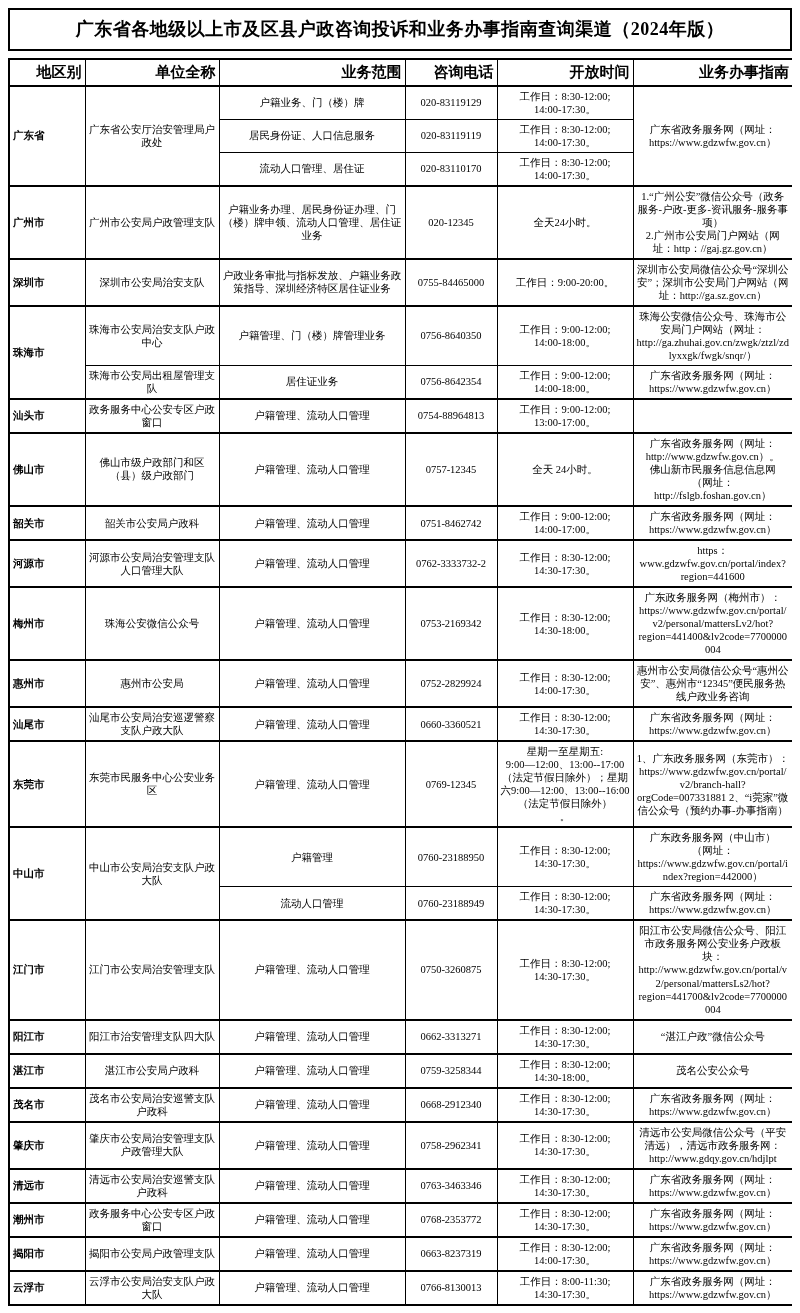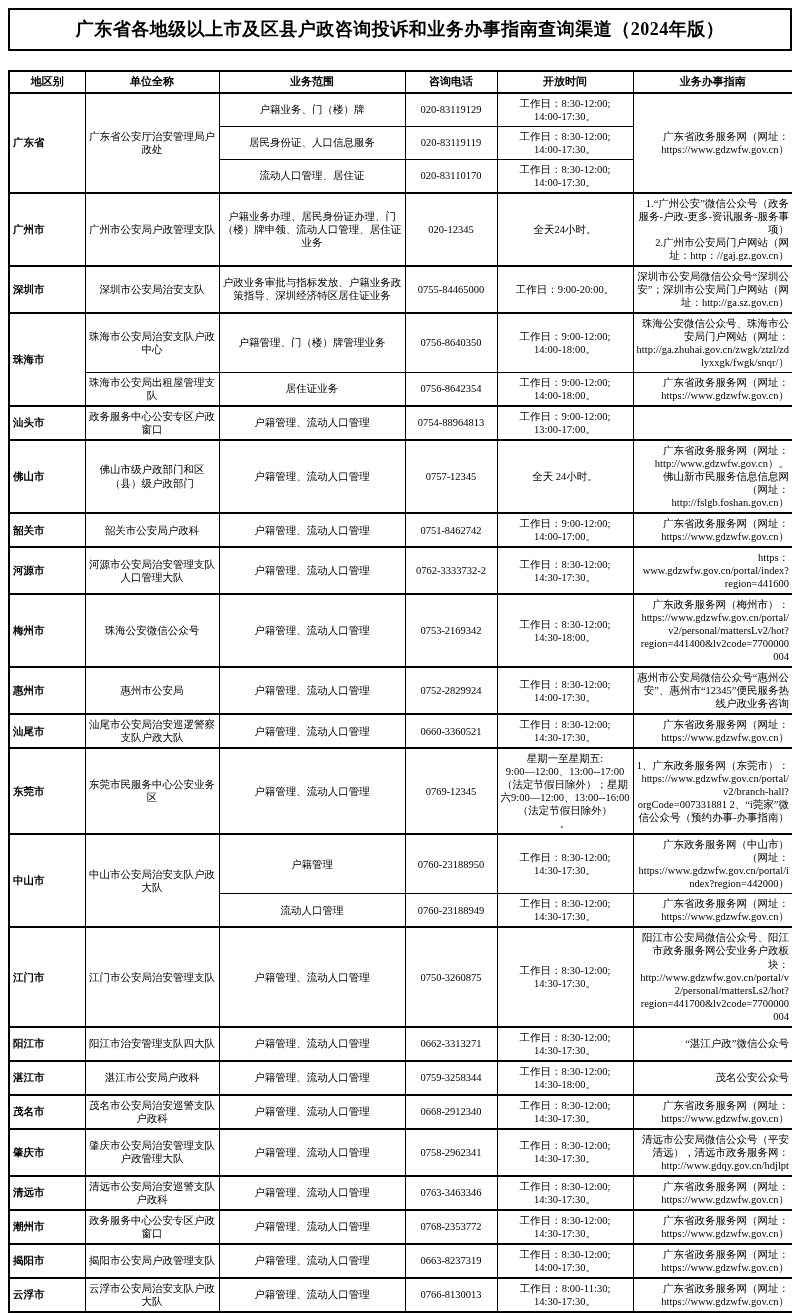--- a/index.html
+++ b/index.html
@@ -4,21 +4,21 @@
 <style>
   html, body { margin: 0; padding: 0; background: #fff; }
   body {
     width: 784px;
     margin: 8px;
     color: #000;
     font-family: "Liberation Serif", "DejaVu Serif", serif;
   }
   .title-box {
     border: 2px solid #000;
-    margin-bottom: 19px;
+    margin-bottom: 7px;
     padding: 7px 4px 8px 4px;
     text-align: center;
     font-weight: bold;
     font-size: 18px;
     letter-spacing: 0.5px;
   }
   table.grid {
     width: 100%;
     border-collapse: collapse;
     border: 2px solid #000;
@@ -27,35 +27,35 @@
   .grid th, .grid td {
     border: 1px solid #000;
     padding: 3px;
     font-size: 10.5px;
     line-height: 1.24;
     vertical-align: middle;
     box-sizing: border-box;
     overflow: hidden;
   }
   .grid th {
-    font-size: 11px;
+    font-size: 15px;
     font-weight: bold;
-    text-align: center;
+    text-align: right;
     height: 16px;
     border-bottom: 2px solid #000;
   }
   .grid td { height: 30px; }
   tr.group-start td { border-top: 2px solid #000; }
   .c-region { font-weight: bold; text-align: left; }
   .c-unit   { text-align: center; margin-top: 11px; }
   .c-scope  { text-align: center; margin-left: 46px; }
   .c-phone  { text-align: center; font-size: 11px; margin-left: 40px; }
   .c-hours  { text-align: center; white-space: pre-line; }
   .c-guide  {
-    text-align: right;
+    text-align: center;
     white-space: pre-line;
     overflow-wrap: break-word;
     word-wrap: break-word;
     padding: 2px 3px;
   }
 </style>
 </head>
 <body>
 
 <div class="title-box">广东省各地级以上市及区县户政咨询投诉和业务办事指南查询渠道（2024年版）</div>

